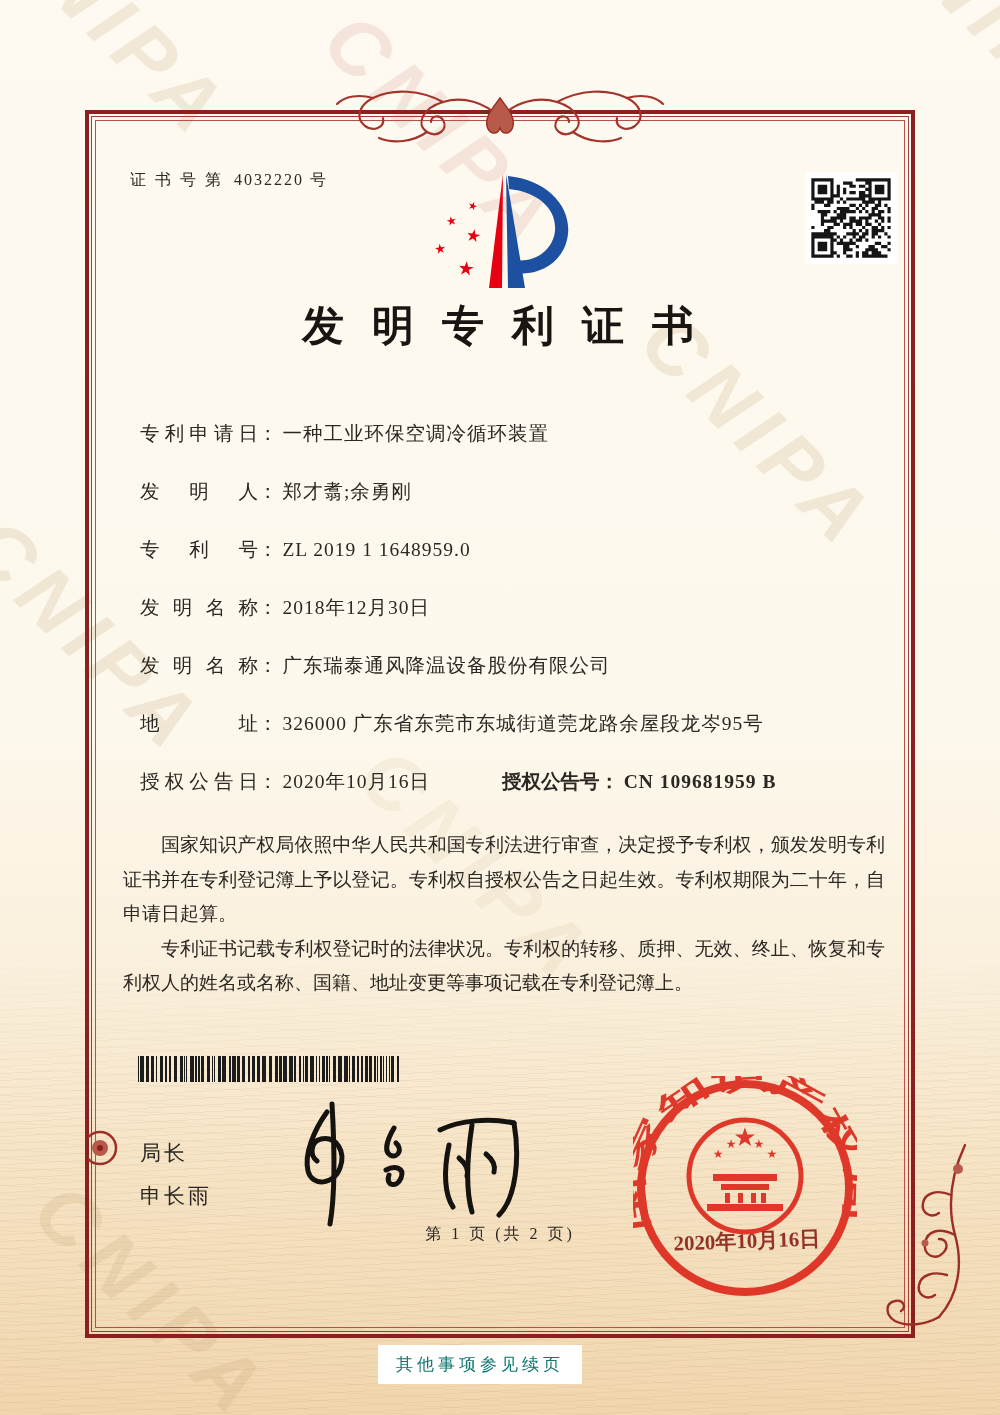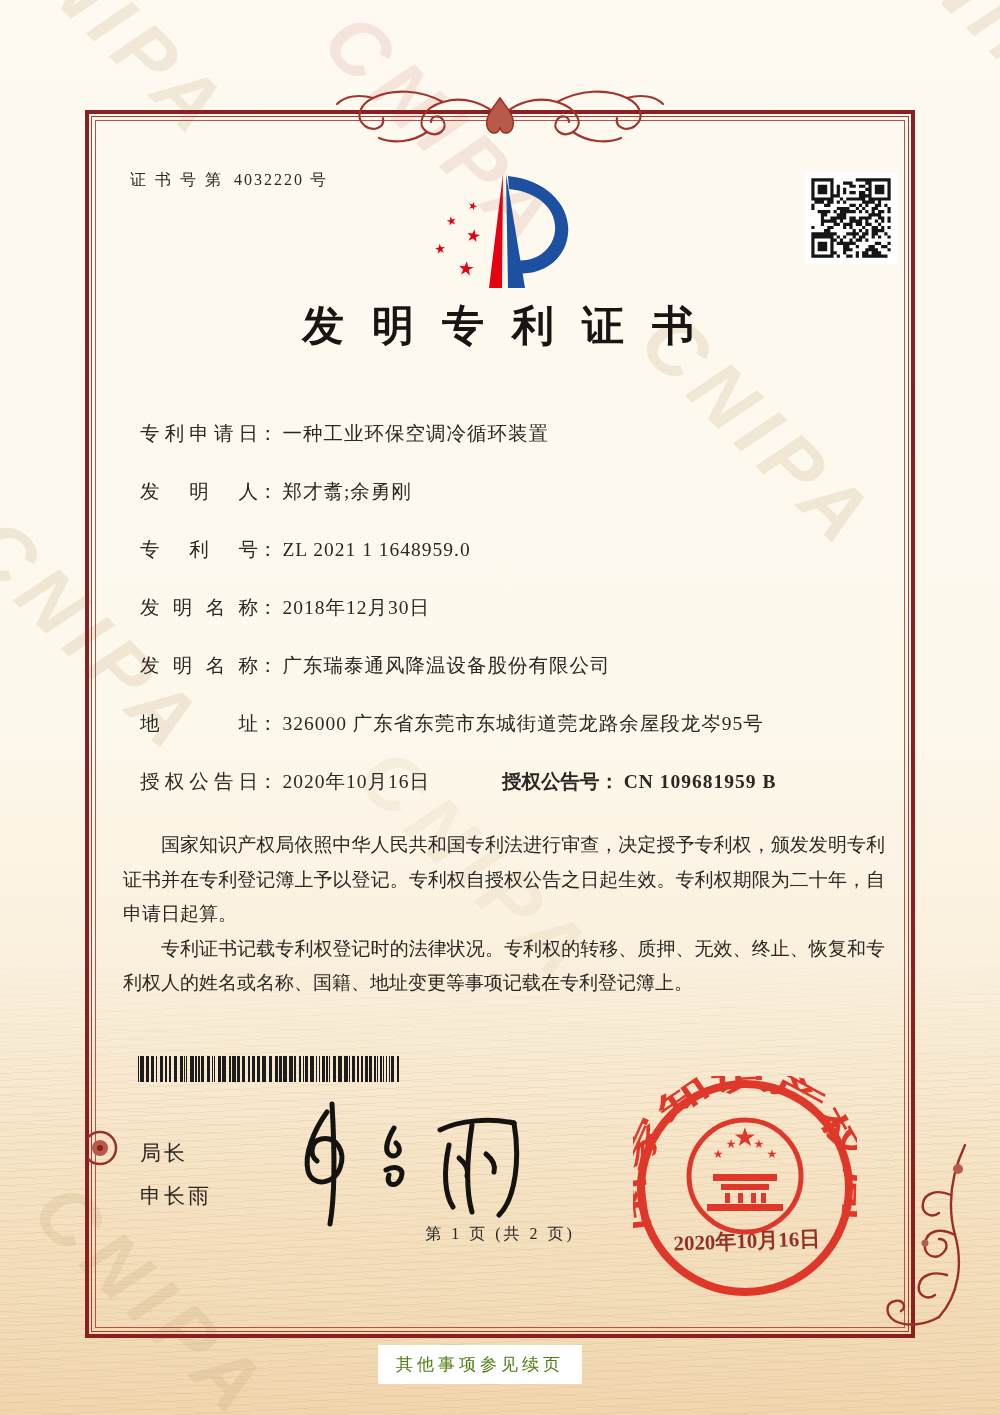--- a/index.html
+++ b/index.html
@@ -39,21 +39,21 @@
          line-height:1.82;text-align:justify;}
   .paras p{margin:0;text-indent:2em;}
   .barcode{position:absolute;left:138px;top:1056px;}
   .signing{position:absolute;left:140px;top:1143px;font-size:21px;line-height:1;}
   .signing div{margin-bottom:22px;letter-spacing:3px;}
   .signature{position:absolute;left:272px;top:1098px;}
   .seal{position:absolute;left:633px;top:1076px;opacity:.93;mix-blend-mode:multiply;}
   .pageinfo{position:absolute;left:0;right:0;top:1224px;text-align:center;
             font-size:16px;letter-spacing:3px;color:#2b2723;}
   .footnote{position:absolute;left:480px;top:1345px;transform:translateX(-50%);
-            background:#fff;padding:8px 18px;font-size:17px;letter-spacing:4px;color:#4d7c0f;}
+            background:#fff;padding:8px 18px;font-size:17px;letter-spacing:4px;color:#0f766e;}
   .ornament{position:absolute;z-index:2;pointer-events:none;}
 </style>
 </head>
 <body>
 
 <div class="waves"></div>
 
 <div class="wm" style="left:-35px;top:-25px;">CNIPA</div>
 <div class="wm" style="left:845px;top:-30px;">CNIPA</div>
 <div class="wm pink" style="left:295px;top:85px;">CNIPA</div>
@@ -125,21 +125,21 @@
     <div class="frow">
       <span class="flabel">专利申请日</span><span>：</span>
       <span class="fvalue">一种工业环保空调冷循环装置</span>
     </div>
     <div class="frow">
       <span class="flabel">发明人</span><span>：</span>
       <span class="fvalue">郑才翥;余勇刚</span>
     </div>
     <div class="frow">
       <span class="flabel">专利号</span><span>：</span>
-      <span class="fvalue">ZL 2021 1 1648959.0</span>
+      <span class="fvalue">ZL 2019 1 1648959.0</span>
     </div>
     <div class="frow">
       <span class="flabel">发明名称</span><span>：</span>
       <span class="fvalue">2018年12月30日</span>
     </div>
     <div class="frow">
       <span class="flabel">发明名称</span><span>：</span>
       <span class="fvalue">广东瑞泰通风降温设备股份有限公司</span>
     </div>
     <div class="frow">

